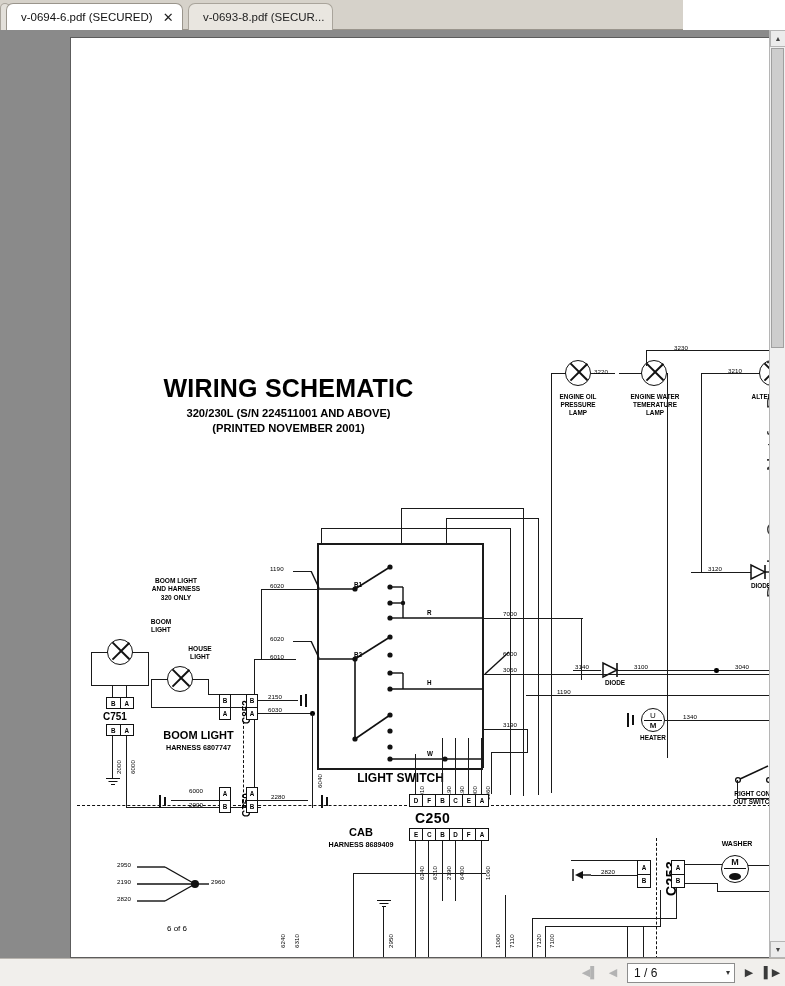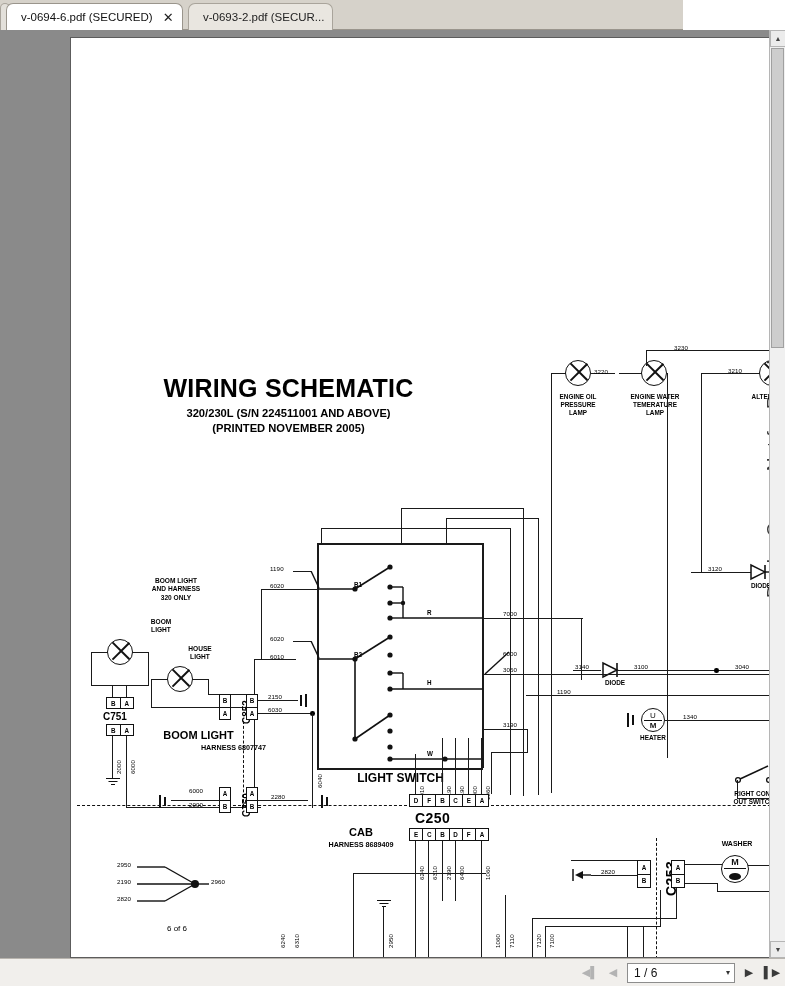--- a/index.html
+++ b/index.html
@@ -157,35 +157,35 @@
 
 <div id="tabbar">
   <div class="tab-edge-left"></div>
 
   <div class="tab tab-active">
     <span>v-0694-6.pdf (SECURED)</span>
     <span class="tab-close">✕</span>
   </div>
 
   <div class="tab tab-inactive">
-    <span>v-0693-2.pdf (SECUR...</span>
+    <span>v-0693-8.pdf (SECUR...</span>
   </div>
 </div>
 
 <div id="viewport">
   <div id="page">
     <div id="page-inner">
 
       <div id="watermark" style="left:692px; top:560px;">Dealer Copy – Not for Resale</div>
 
       <div id="title-block" style="left:85px; top:336px; width:265px;">
         <div class="t1">WIRING SCHEMATIC</div>
         <div class="t2">
           <div>320/230L (S/N 224511001 AND ABOVE)</div>
-          <div>(PRINTED NOVEMBER 2005)</div>
+          <div>(PRINTED NOVEMBER 2001)</div>
         </div>
       </div>
 
       <div id="footer-page" style="left:96px; top:886px;">6 of 6</div>
 
       <div class="lamp" style="left:494px; top:322px; width:26px; height:26px;"></div>
       <div class="txt lbl" style="left:470px; top:355px; width:74px;">ENGINE OIL<br>PRESSURE<br>LAMP</div>
       <div class="ln v1" style="left:480px; top:335px; height:420px;"></div>
       <div class="ln h1" style="left:480px; top:335px; width:15px;"></div>
       <div class="ln h1" style="left:520px; top:335px; width:24px;"></div>
@@ -454,21 +454,21 @@
         <i style="left:5px; top:0; height:13px;"></i>
       </div>
       <div class="ln h1" style="left:187px; top:675px; width:55px;"></div>
       <div class="txt wn" style="left:197px; top:668px;">6030</div>
       <div class="dot" style="left:239px; top:673px;"></div>
       <div class="ln v1" style="left:241px; top:675px; height:95px;"></div>
       <div class="txt wn vert" style="left:245px; top:750px;">6040</div>
 
       <div class="dashv" style="left:172px; top:683px; height:86px;"></div>
       <div class="txt" style="left:60px; top:691px; width:135px; text-align:center; font-size:11px; font-weight:bold;">BOOM LIGHT</div>
-      <div class="txt" style="left:60px; top:705px; width:135px; text-align:right; font-size:7.2px; font-weight:bold;">HARNESS 6807747</div>
+      <div class="txt" style="left:60px; top:705px; width:135px; text-align:center; font-size:7.2px; font-weight:bold;">HARNESS 6807747</div>
 
       <div class="conn vstack" style="left:148px; top:749px; width:12px; height:26px;">
         <div class="pin">A</div>
         <div class="pin">B</div>
       </div>
       <div class="txt vert" style="left:170px; top:779px; font-size:10px; font-weight:bold;">C750</div>
       <div class="conn vstack" style="left:175px; top:749px; width:12px; height:26px;">
         <div class="pin">A</div>
         <div class="pin">B</div>
       </div>

